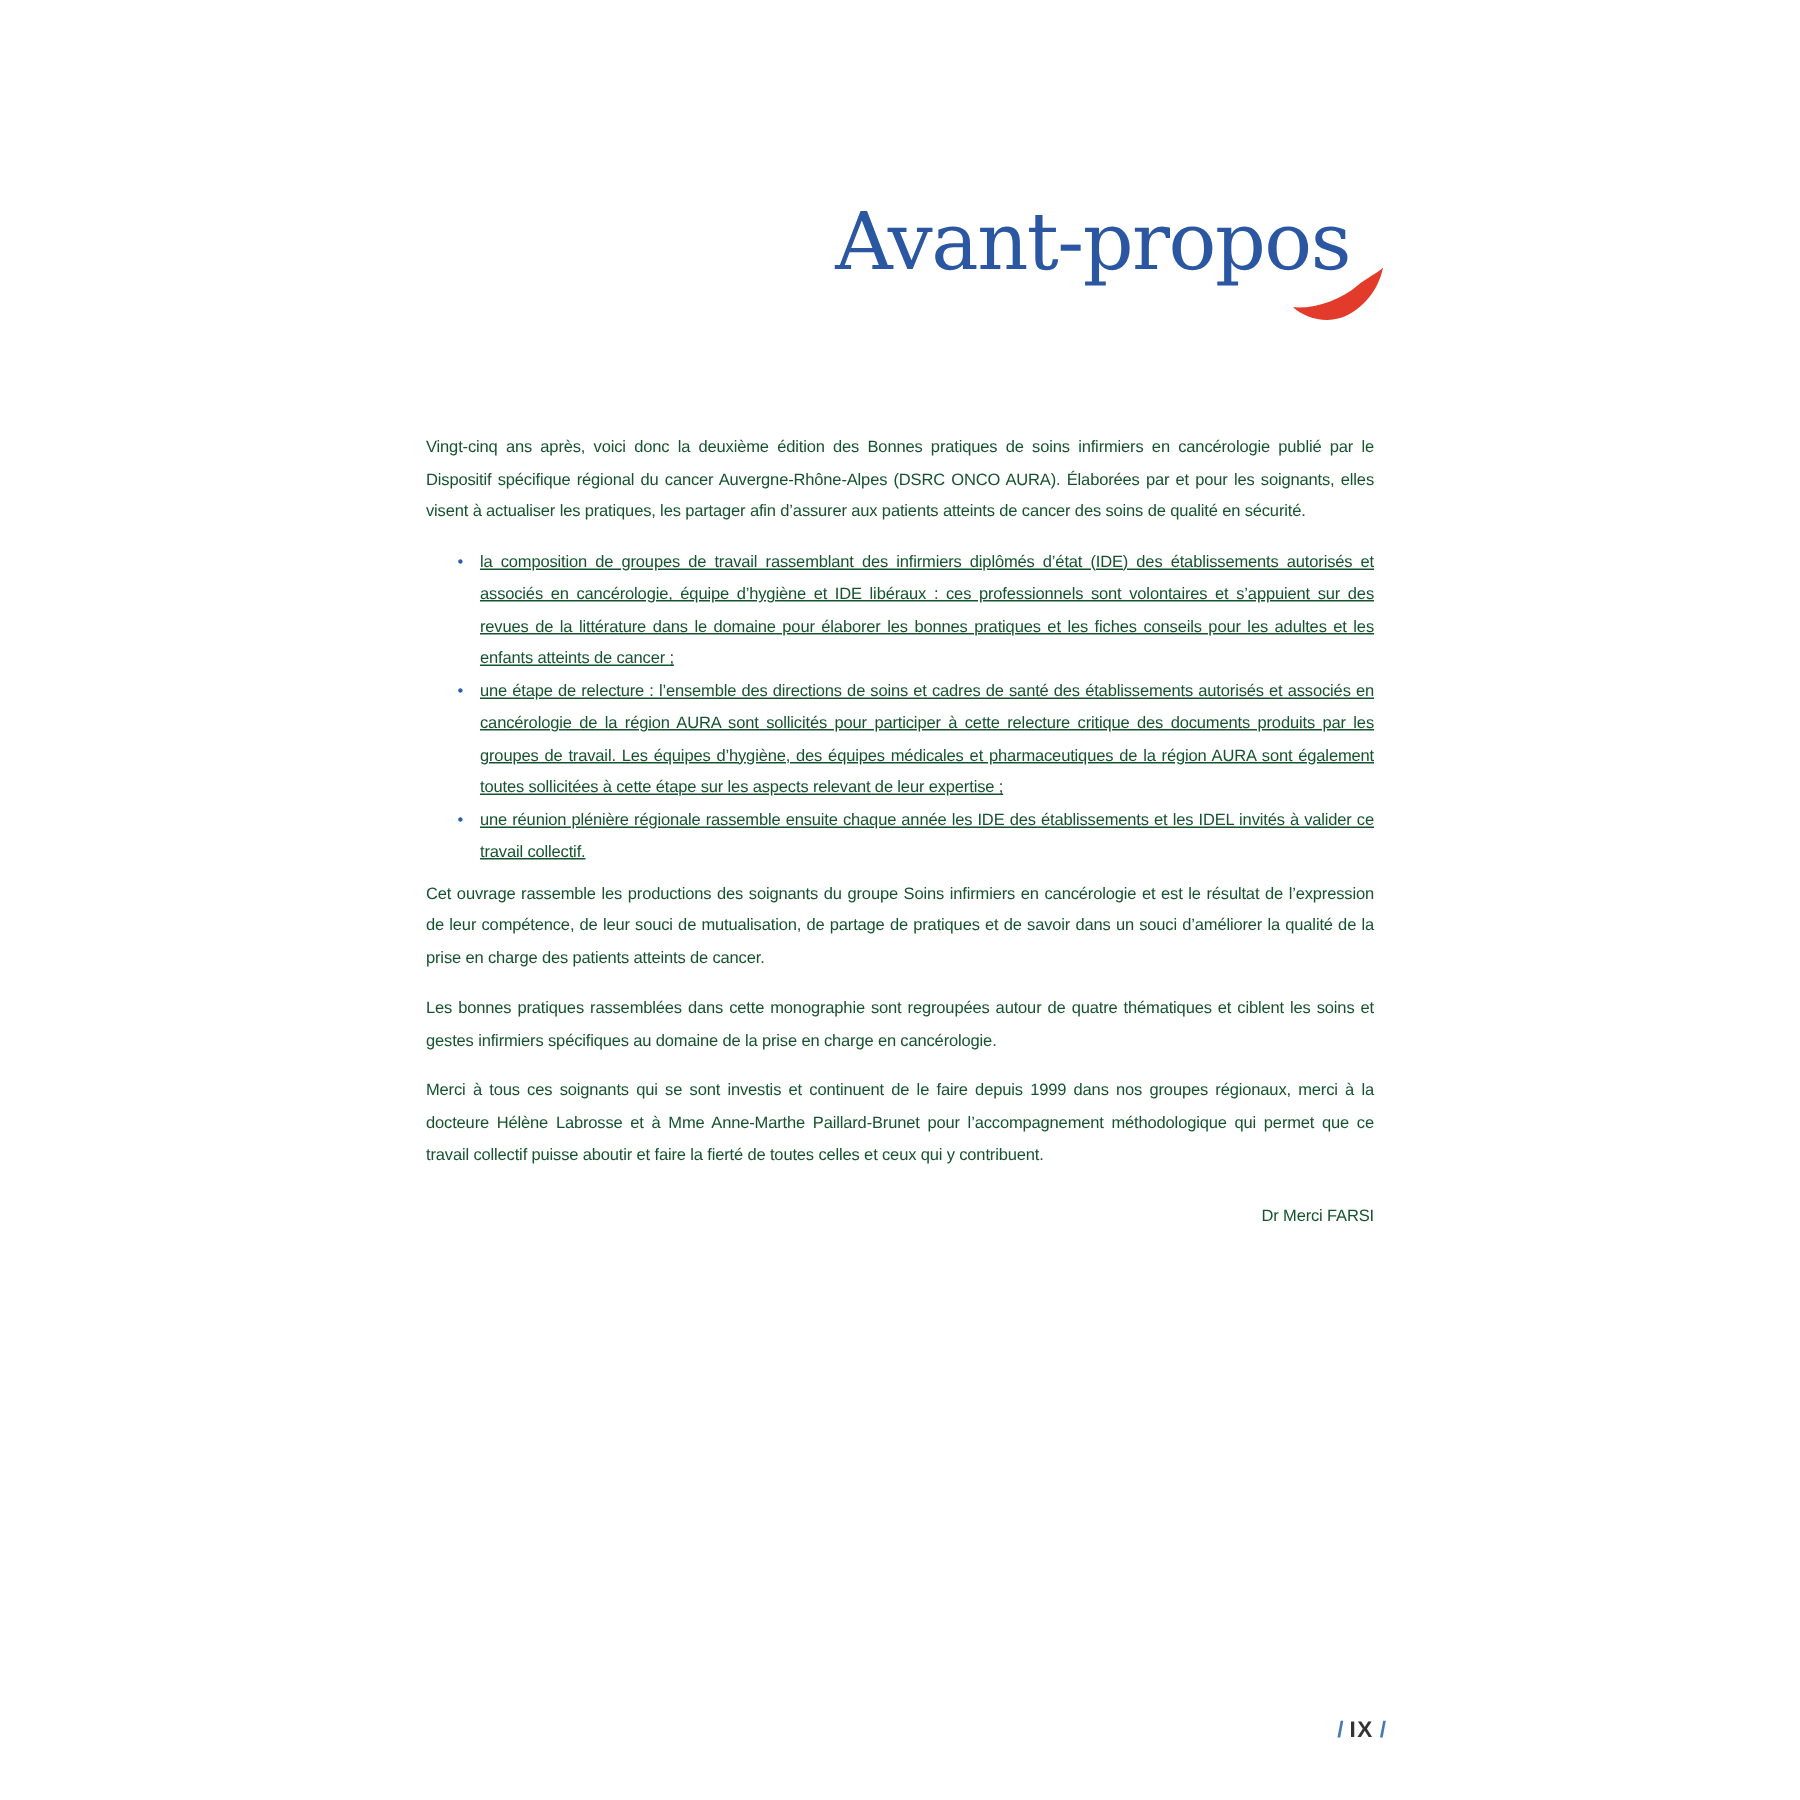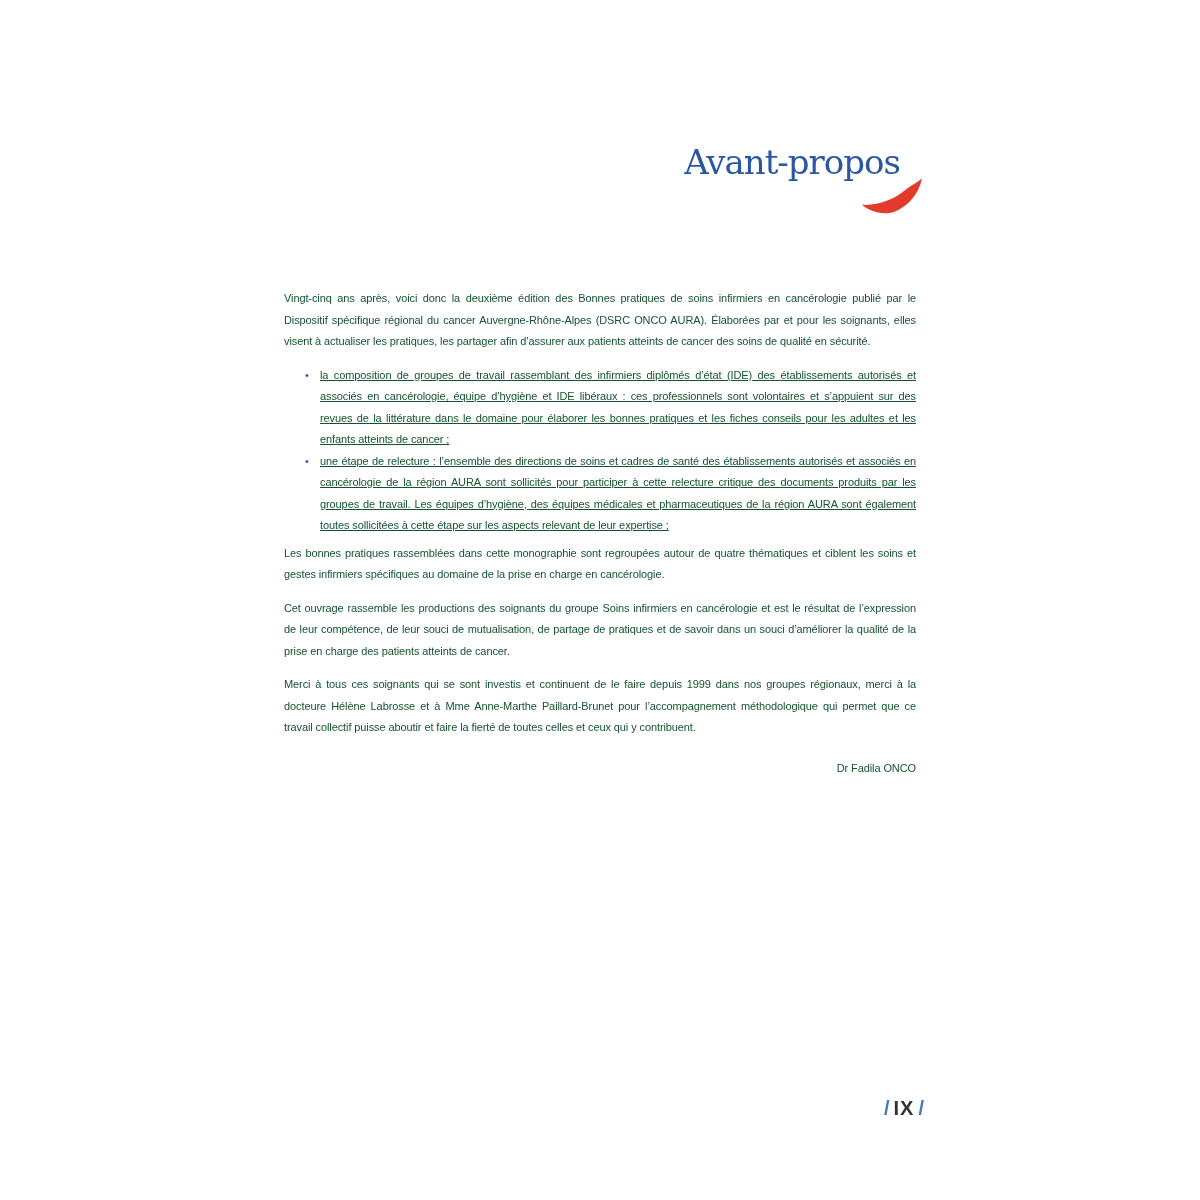--- a/index.html
+++ b/index.html
@@ -19,21 +19,21 @@
     position: absolute;
     top: 134px;
     left: 0;
     width: 900px;
     text-align: right;
   }
   .title-wrap h1 {
     margin: 0;
     font-family: "DejaVu Serif", serif;
     font-weight: normal;
-    font-size: 34px;
+    font-size: 53px;
     line-height: 56px;
     letter-spacing: -1px;
     color: #2a56a2;
     padding-left: 20px;
   }
   .swoosh {
     position: absolute;
     left: 861px;
     top: 177px;
     width: 62px;
@@ -72,25 +72,25 @@
     top: 0;
     color: #2f5da9;
   }
   .signature {
     margin-top: 18px;
     text-align: right;
     line-height: 22px;
   }
   .footer {
     position: absolute;
-    top: 1099px;
+    top: 1145px;
     left: 284px;
     width: 640px;
     text-align: right;
-    font-size: 20px;
+    font-size: 15px;
     line-height: 18px;
   }
   .footer .slash {
     color: #4679b8;
     font-weight: bold;
   }
   .footer .num {
     color: #333333;
     font-weight: bold;
     letter-spacing: 1px;
@@ -107,27 +107,28 @@
   </div>
   <svg class="swoosh" viewBox="0 0 63 38" xmlns="http://www.w3.org/2000/svg" aria-hidden="true">
     <path d="M62,1 C59,16 49,29 34,35 C22,39 9,35 1,28 C17,29 33,23 45,13 C51,8 58,5 62,1 Z" fill="#e23a2b"></path>
   </svg>
 
   <div class="body-block">
     <p>Vingt-cinq ans après, voici donc la deuxième édition des Bonnes pratiques de soins infirmiers en cancérologie publié par le Dispositif spécifique régional du cancer Auvergne-Rhône-Alpes (DSRC ONCO AURA). Élaborées par et pour les soignants, elles visent à actualiser les pratiques, les partager afin d’assurer aux patients atteints de cancer des soins de qualité en sécurité.</p>
     <ul class="bullets">
       <li>la composition de groupes de travail rassemblant des infirmiers diplômés d’état (IDE) des établissements autorisés et associés en cancérologie, équipe d’hygiène et IDE libéraux : ces professionnels sont volontaires et s’appuient sur des revues de la littérature dans le domaine pour élaborer les bonnes pratiques et les fiches conseils pour les adultes et les enfants atteints de cancer ;</li>
       <li>une étape de relecture : l’ensemble des directions de soins et cadres de santé des établissements autorisés et associés en cancérologie de la région AURA sont sollicités pour participer à cette relecture critique des documents produits par les groupes de travail. Les équipes d’hygiène, des équipes médicales et pharmaceutiques de la région AURA sont également toutes sollicitées à cette étape sur les aspects relevant de leur expertise ;</li>
+      <li>une réunion plénière régionale rassemble ensuite chaque année les IDE des établissements et les IDEL invités à valider ce travail collectif.</li>
     </ul>
+    <p>Cet ouvrage rassemble les productions des soignants du groupe Soins infirmiers en cancérologie et est le résultat de l’expression de leur compétence, de leur souci de mutualisation, de partage de pratiques et de savoir dans un souci d’améliorer la qualité de la prise en charge des patients atteints de cancer.</p>
     <p>Les bonnes pratiques rassemblées dans cette monographie sont regroupées autour de quatre thématiques et ciblent les soins et gestes infirmiers spécifiques au domaine de la prise en charge en cancérologie.</p>
-    <p>Cet ouvrage rassemble les productions des soignants du groupe Soins infirmiers en cancérologie et est le résultat de l’expression de leur compétence, de leur souci de mutualisation, de partage de pratiques et de savoir dans un souci d’améliorer la qualité de la prise en charge des patients atteints de cancer.</p>
     <p>Merci à tous ces soignants qui se sont investis et continuent de le faire depuis 1999 dans nos groupes régionaux, merci à la docteure Hélène Labrosse et à Mme Anne-Marthe Paillard-Brunet pour l’accompagnement méthodologique qui permet que ce travail collectif puisse aboutir et faire la fierté de toutes celles et ceux qui y contribuent.</p>
 
     <div class="signature">
-      <div>Dr Fadila ONCO</div>
+      <div>Dr Merci FARSI</div>
     </div>
   </div>
 
   <div class="footer">
     <span class="slash">/</span><span class="num">IX</span><span class="slash">/</span>
   </div>
 
 </div>
 
 </body></html>

